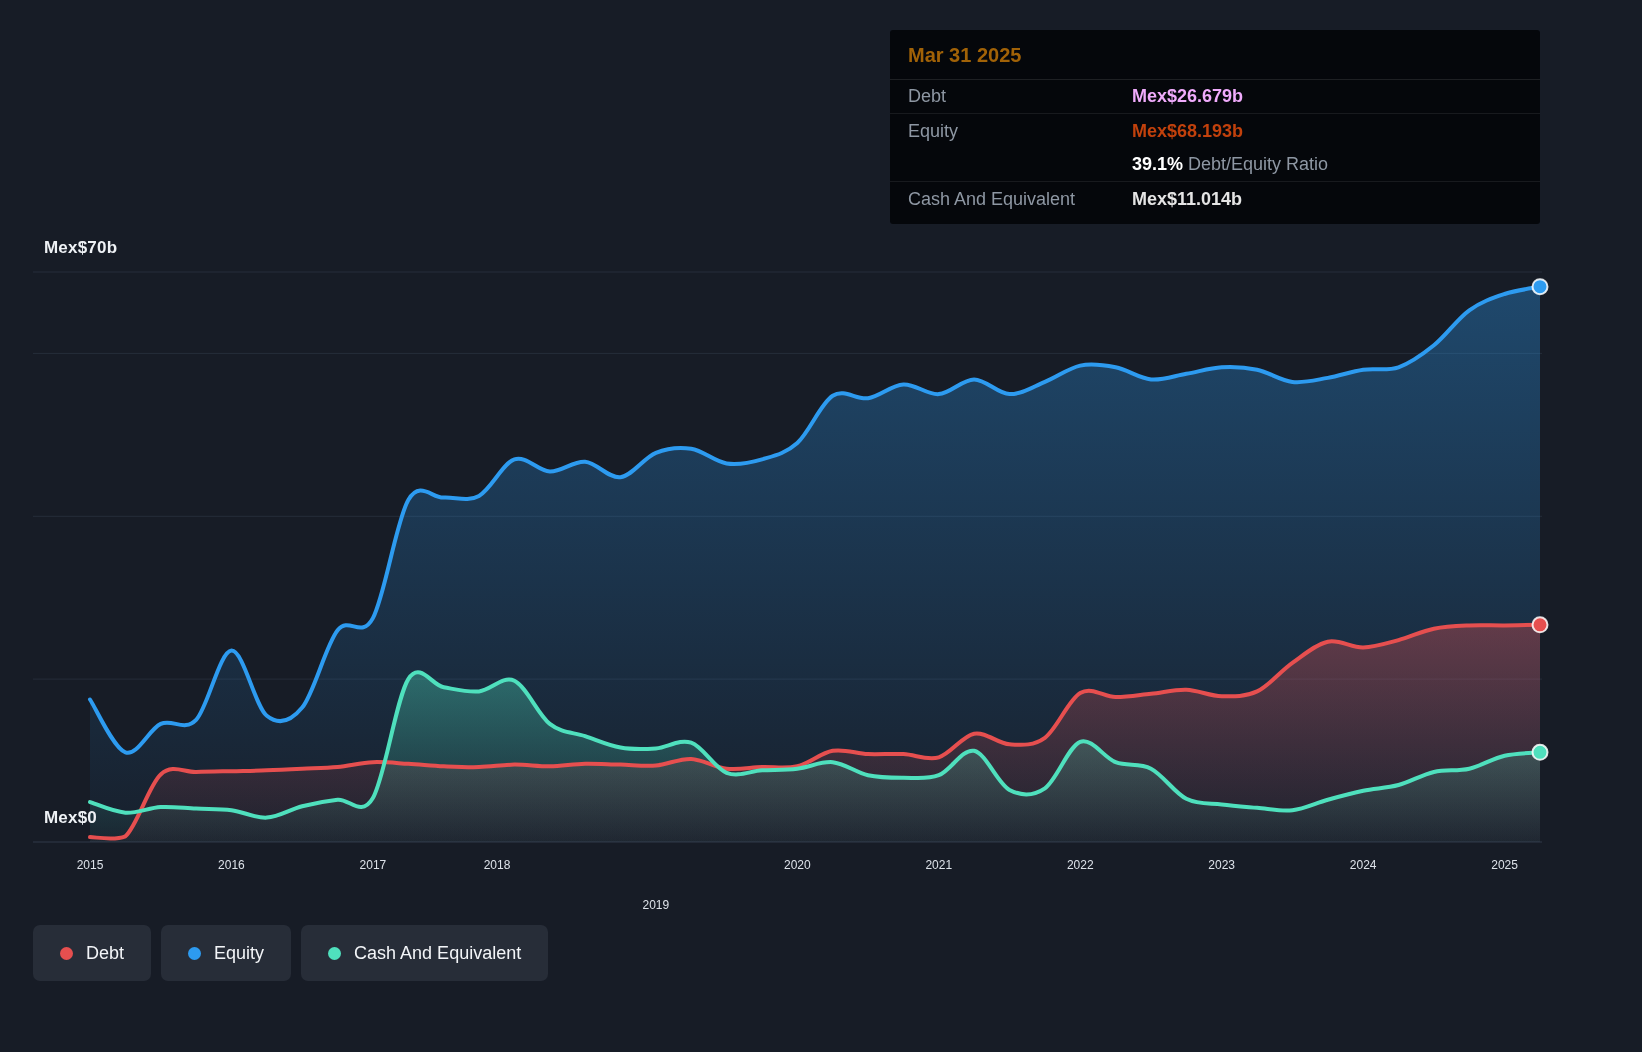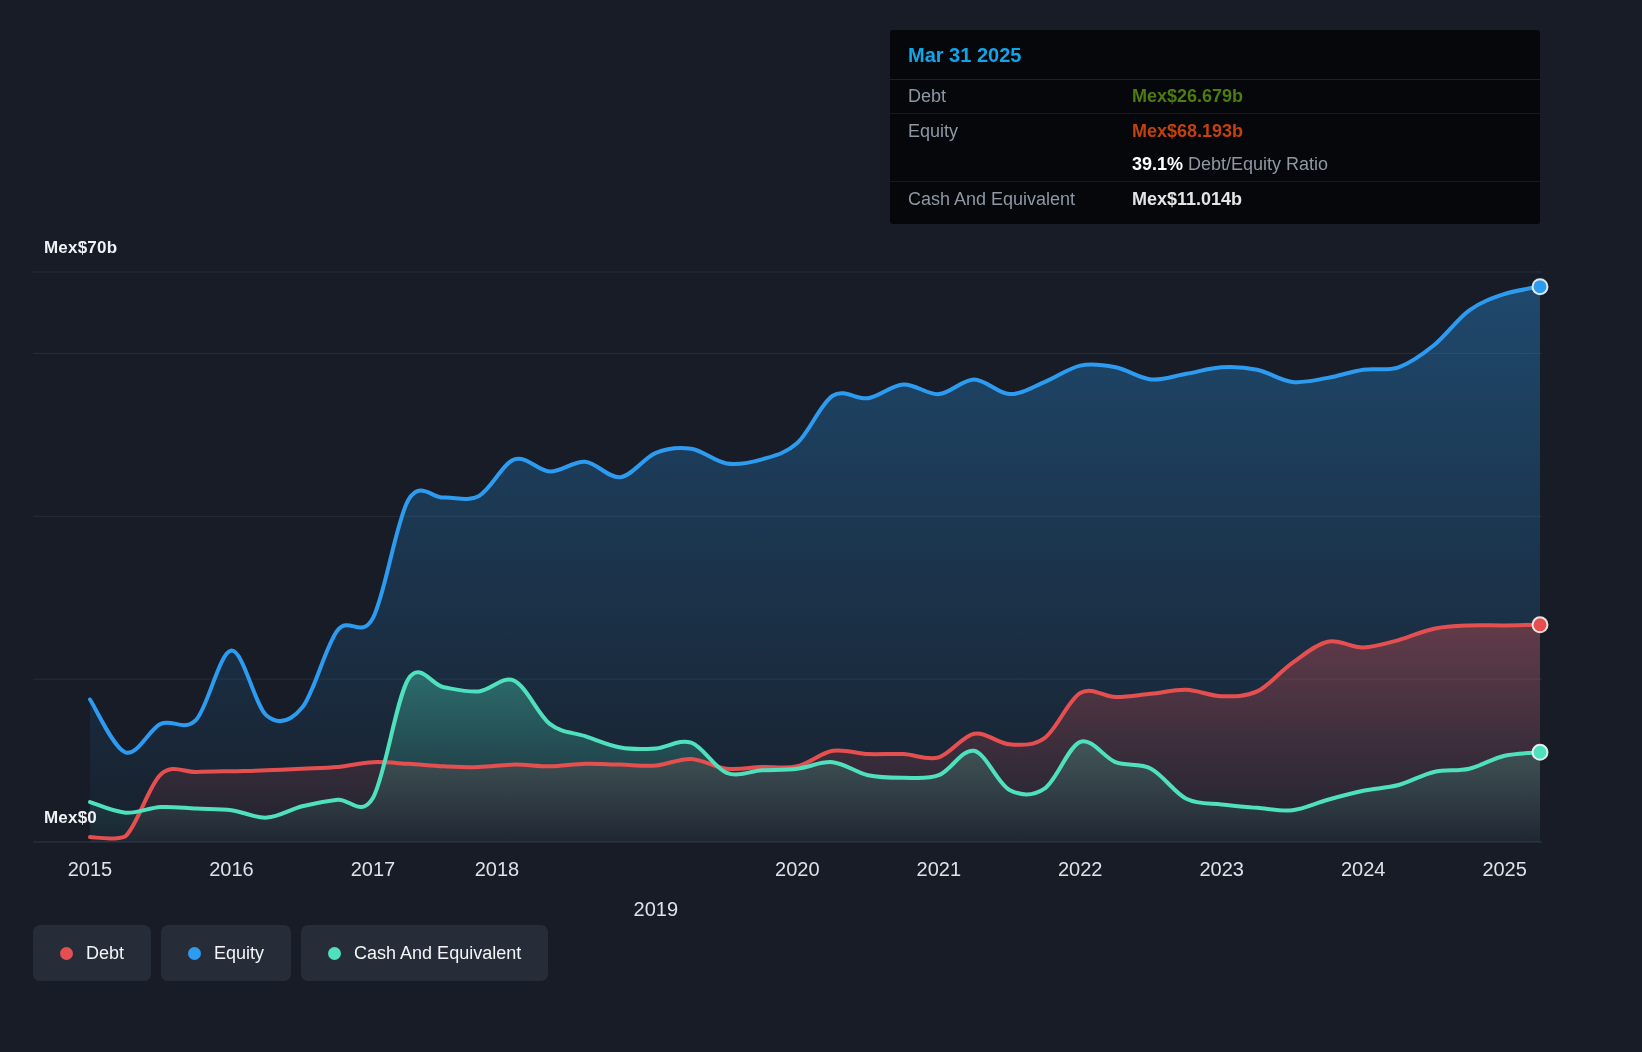--- a/index.html
+++ b/index.html
@@ -14,32 +14,32 @@
   #plot { position:absolute; left:0; top:0; }
 
   .y-label {
     position:absolute; left:44px;
     font-size:17px; font-weight:700; color:#eef1f5;
     letter-spacing:0.2px;
   }
   .x-axis { position:absolute; left:0; top:858px; width:1642px; height:26px; }
   .x-tick {
     position:absolute; transform:translateX(-50%);
-    font-size:20px; font-weight:500; color:#dde2e9;
+    font-size:12px; font-weight:500; color:#dde2e9;
     white-space:nowrap;
   }
 
   .tooltip {
     position:absolute; left:890px; top:30px; width:650px;
     background:#05070b; border-radius:3px;
     padding-bottom:8px;
     z-index:5;
   }
   .tt-title {
-    font-size:20px; font-weight:700; color:#0ea5e9;
+    font-size:20px; font-weight:700; color:#a16207;
     padding:14px 18px 12px;
     border-bottom:1px solid rgba(255,255,255,0.10);
   }
   .tt-row {
     display:grid; grid-template-columns:224px 1fr; align-items:center;
     height:34px; padding:0 18px; font-size:18px;
   }
   .tt-row.sep { border-bottom:1px solid rgba(255,255,255,0.08); }
   .tt-label { color:#8e97a3; }
   .tt-value { font-weight:700; }
@@ -106,21 +106,21 @@
     <span class="x-tick" style="left: 1080.24px;">2022</span>
     <span class="x-tick" style="left: 1221.71px;">2023</span>
     <span class="x-tick" style="left: 1363.17px;">2024</span>
     <span class="x-tick" style="left: 1504.63px;">2025</span>
   </div>
 
 <div class="tooltip">
   <div class="tt-title">Mar 31 2025</div>
   <div class="tt-row sep">
     <span class="tt-label">Debt</span>
-    <span class="tt-value" style="color: #4d7c0f;">Mex$26.679b</span>
+    <span class="tt-value" style="color: #f0abfc;">Mex$26.679b</span>
   </div>
   <div class="tt-row">
     <span class="tt-label">Equity</span>
     <span class="tt-value" style="color: #c2410c;">Mex$68.193b</span>
   </div>
   <div class="tt-row sep">
     <span class="tt-label"></span>
     <span class="tt-value">
       <span class="tt-ratio-strong">39.1%</span>
       <span class="tt-ratio-label">Debt/Equity Ratio</span>

